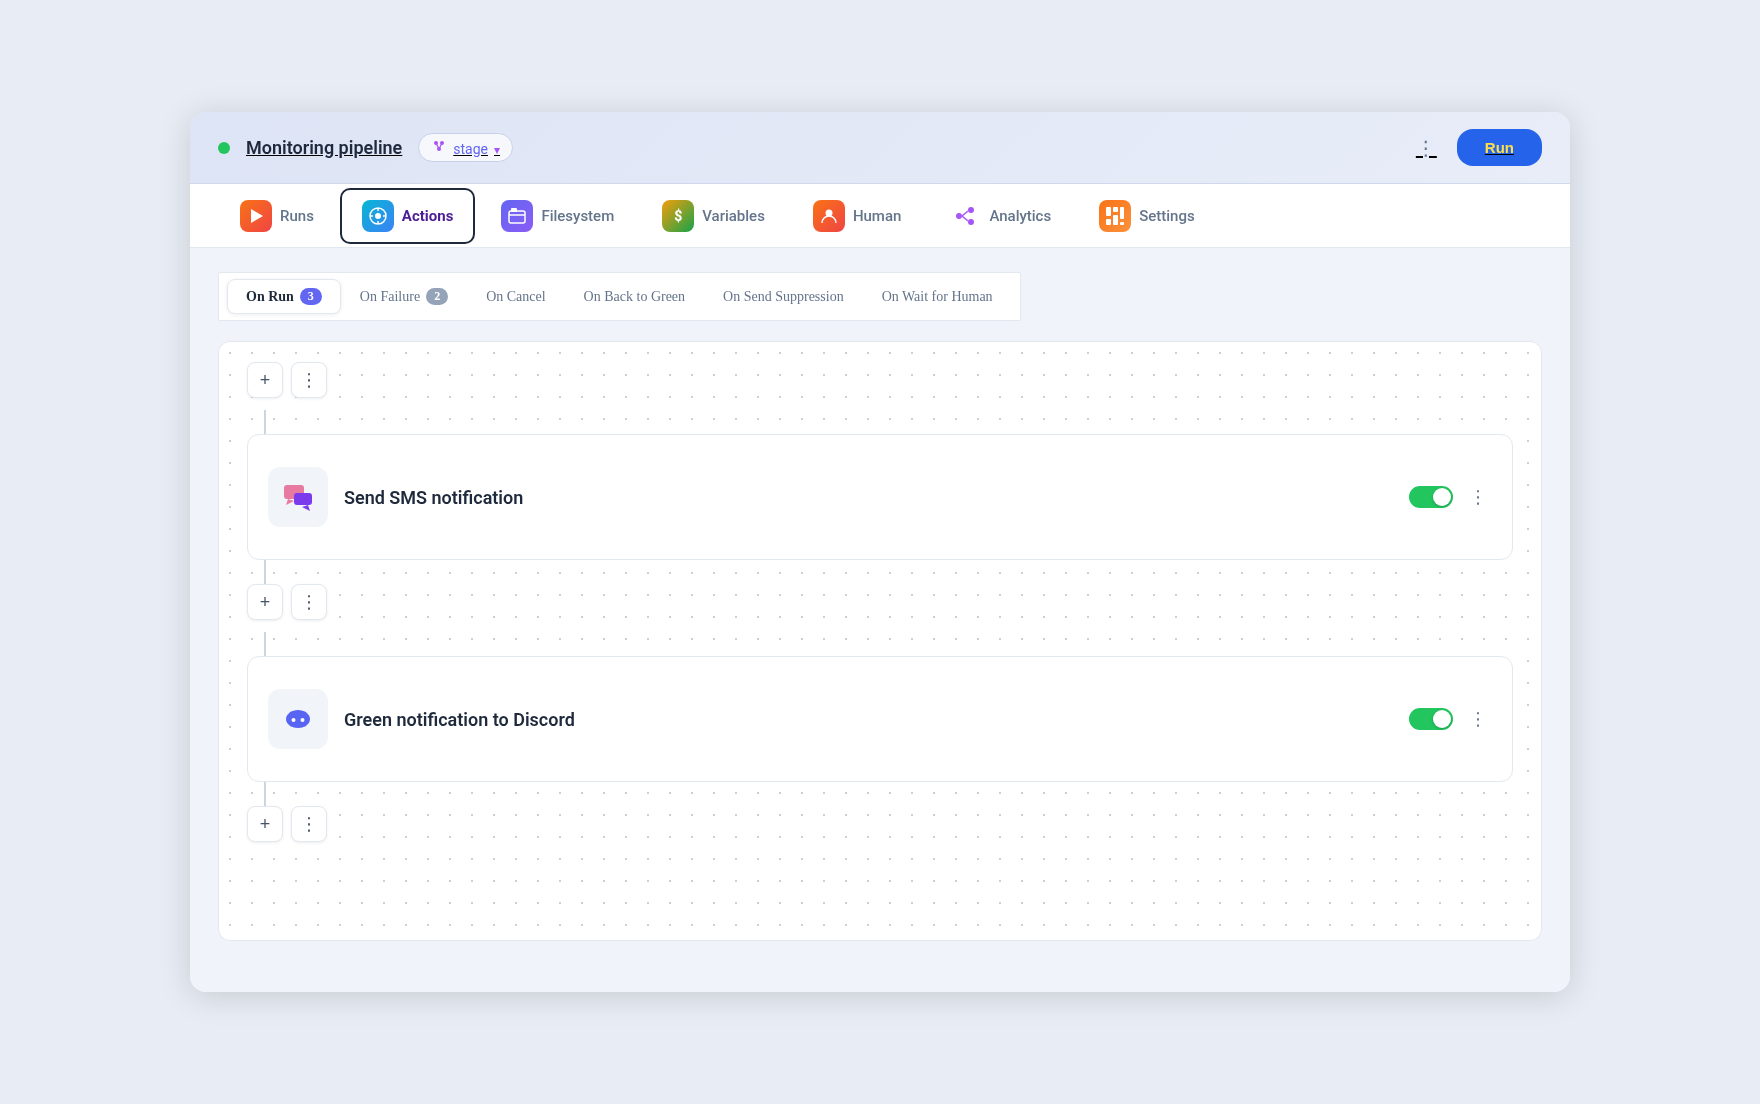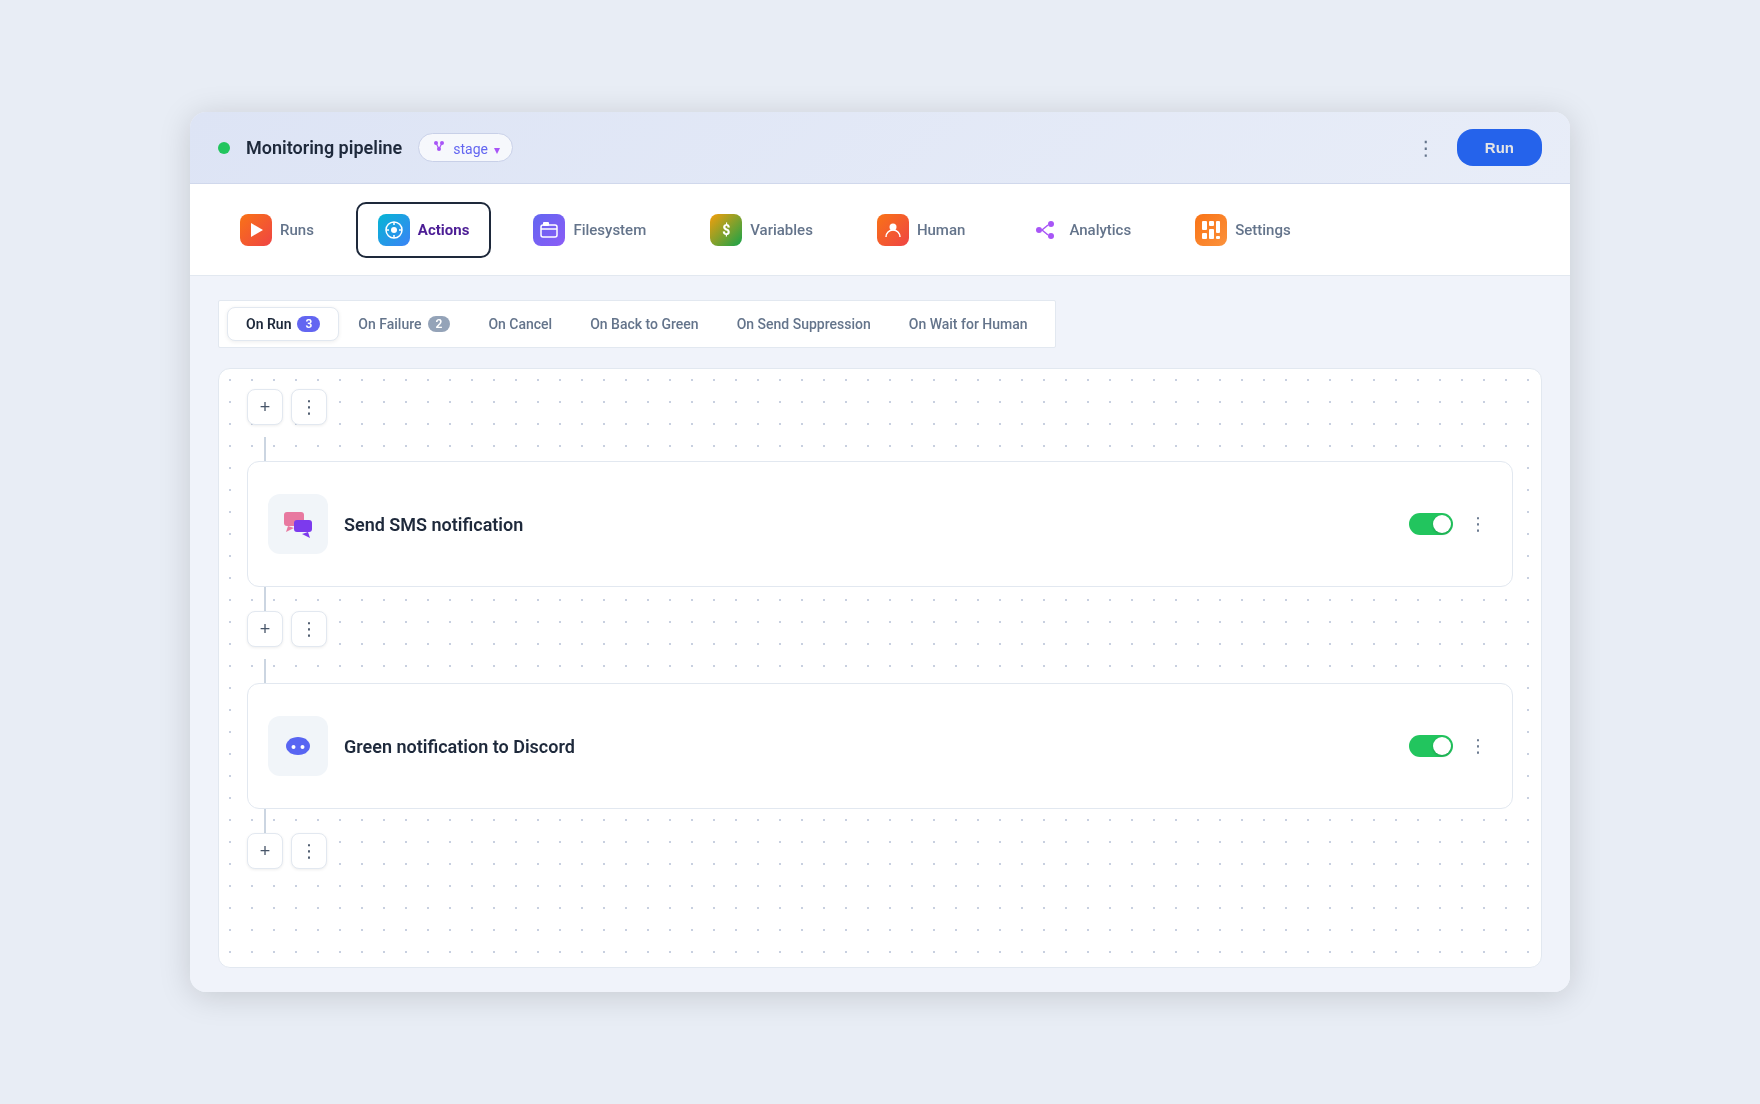--- a/index.html
+++ b/index.html
@@ -23,20 +23,21 @@
     }
     
     .header {
       background: linear-gradient(135deg, #dde4f5 0%, #e8edf8 100%);
       padding: 0 28px;
       height: 72px;
       display: flex;
       align-items: center;
       justify-content: space-between;
       border-bottom: 1px solid #d0d8ec;
+      text-decoration: underline;
     }
     .header-left {
       display: flex;
       align-items: center;
       gap: 16px;
     }
     .status-dot {
       width: 12px;
       height: 12px;
       background: #22c55e;
@@ -71,37 +72,37 @@
       background: none;
       border: none;
       cursor: pointer;
       font-size: 20px;
       color: #64748b;
       padding: 4px 8px;
       letter-spacing: 1px;
     }
     .run-btn {
       background: #2563eb;
-      color: #e5e5e5;
+      color: #fde047;
       border: none;
       border-radius: 16px;
       padding: 10px 28px;
       font-size: 15px;
       font-weight: 600;
       cursor: pointer;
     }
     
     .nav-tabs {
       background: white;
       padding: 8px 28px;
       display: flex;
       align-items: center;
-      gap: 20px;
+      gap: 4px;
       border-bottom: 1px solid #e2e8f0;
-      height: 92px;
+      height: 64px;
     }
     .nav-tab {
       display: flex;
       align-items: center;
       gap: 8px;
       padding: 10px 20px;
       border-radius: 10px;
       cursor: pointer;
       font-size: 15px;
       font-weight: 500;
@@ -139,20 +140,21 @@
     .sub-tabs {
       display: flex;
       align-items: center;
       background: white;
       border: 1px solid #e2e8f0;
       border-radius: 2px;
       padding: 6px 8px;
       gap: 0;
       width: fit-content;
       margin-bottom: 20px;
+      font-family: Liberation Serif, serif;
     }
     .sub-tab {
       padding: 8px 18px;
       border-radius: 8px;
       font-size: 14px;
       font-weight: 500;
       color: #64748b;
       cursor: pointer;
       display: flex;
       align-items: center;

